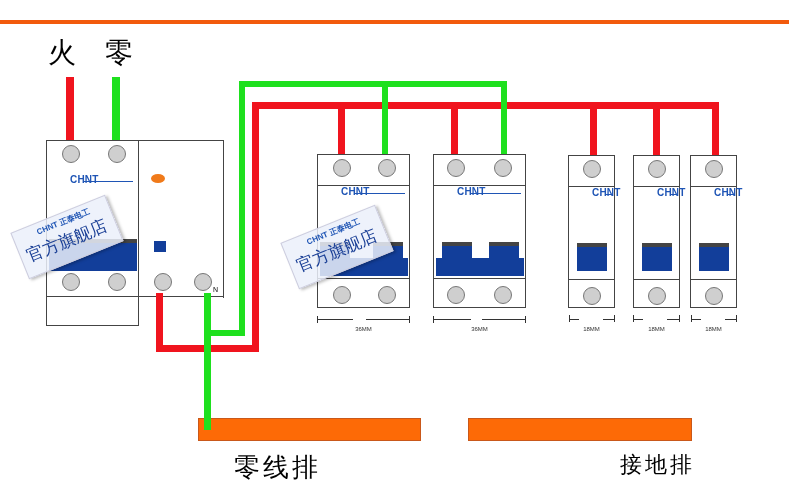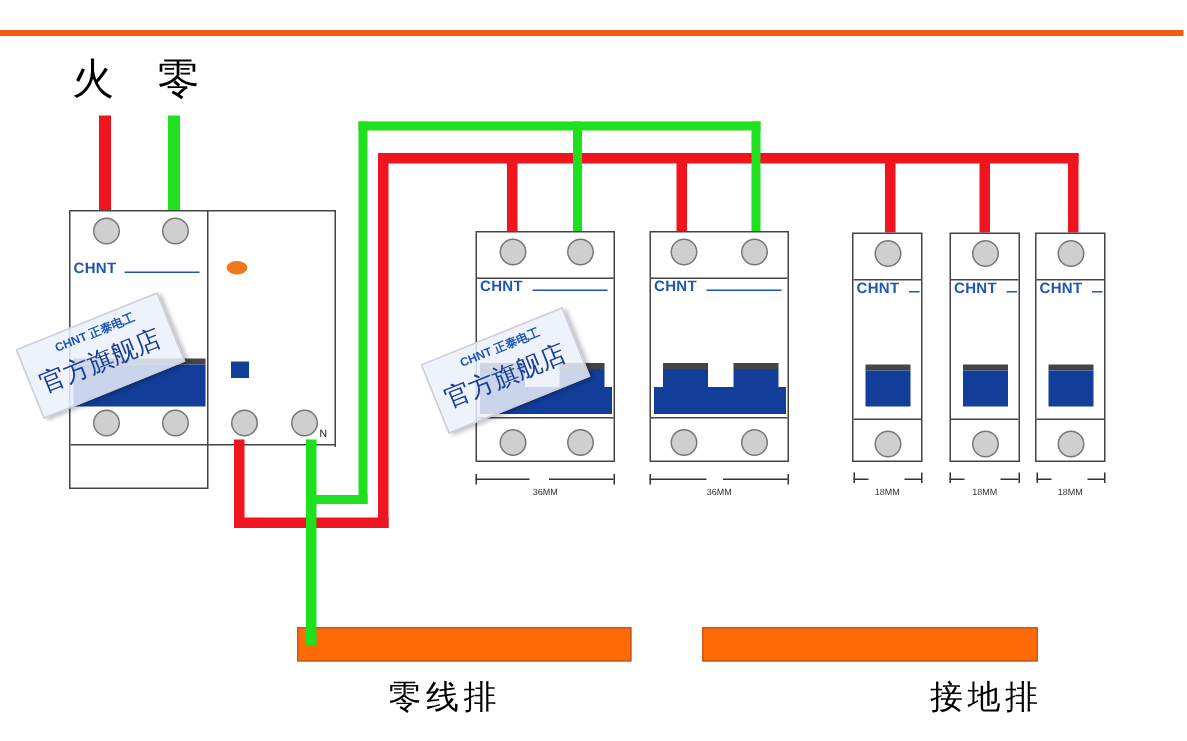--- a/index.html
+++ b/index.html
@@ -6,21 +6,21 @@
   body { width:791px; height:494px; position:relative; overflow:hidden; font-family:"Liberation Sans", sans-serif; }
   .abs { position:absolute; }
   .topline { left:0; top:20px; width:789px; height:4px; background:#f25a0d; }
   .cn-label { font-family:"DejaVu Sans", sans-serif; color:#000; }
   .wire { position:absolute; }
   .red { background:#f0141e; }
   .green { background:#1ee01e; }
   .breaker { position:absolute; background:#fff; border:1px solid #444; box-sizing:border-box; }
   .term { position:absolute; width:18px; height:18px; border-radius:50%; background:#cfcfcf; border:1px solid #777; box-sizing:border-box; }
   .hline { position:absolute; height:1px; background:#444; }
-  .brand { position:absolute; color:#1f55b5; font-weight:bold; font-size:10px; letter-spacing:0.2px; }
+  .brand { position:absolute; color:#1f55b5; font-weight:bold; font-size:10px; letter-spacing:0.2px;margin-left:21px; }
   .brandline { position:absolute; height:1px; background:#1f55b5; }
   .handle { position:absolute; background:#123e9a; }
   .handle-top { position:absolute; background:#444; }
   .dim { position:absolute; font-size:6px; color:#333; text-align:center; }
   .dimline { position:absolute; height:1px; background:#333; }
   .dimtick { position:absolute; width:1px; height:7px; background:#333; }
   .bar { position:absolute; background:#fd6a06; border:1px solid #c9581a; box-sizing:border-box; }
   .watermark { position:absolute; width:100px; height:48px; background:rgba(235,240,250,0.85); border:1px solid #ccd; transform:rotate(-22deg); box-shadow:2px 2px 3px rgba(0,0,0,0.25); }
   .wm-brand { position:absolute; left:24px; top:3px; font-size:8px; color:#1f55b5; font-weight:bold; }
   .wm-text { position:absolute; left:6px; top:16px; font-size:17px; color:#1a3f96; font-family:"DejaVu Sans", sans-serif; }
@@ -171,14 +171,14 @@
 <div class="dimtick" style="left:691px;top:315px;"></div>
 <div class="dimline" style="left:691px;top:319px;width:10px;"></div>
 <div class="dimline" style="left:725px;top:319px;width:11px;"></div>
 <div class="dimtick" style="left:736px;top:315px;"></div>
 <div class="dim" style="left:690px;top:326px;width:47px;">18MM</div>
 
 <div class="bar" style="left:198px;top:418px;width:223px;height:23px;"></div>
 <div class="wire green" style="left:204px;top:418px;width:7px;height:12px;"></div>
 <div class="bar" style="left:468px;top:418px;width:224px;height:23px;"></div>
 
-<div class="abs cn-label" style="left:234px;top:450px;font-size:22px;letter-spacing:3px;margin-left:25px;">零线排</div>
+<div class="abs cn-label" style="left:234px;top:450px;font-size:26px;letter-spacing:3px;">零线排</div>
 <div class="abs cn-label" style="left:620px;top:450px;font-size:22px;letter-spacing:3px;">接地排</div>
 
 </body></html>

